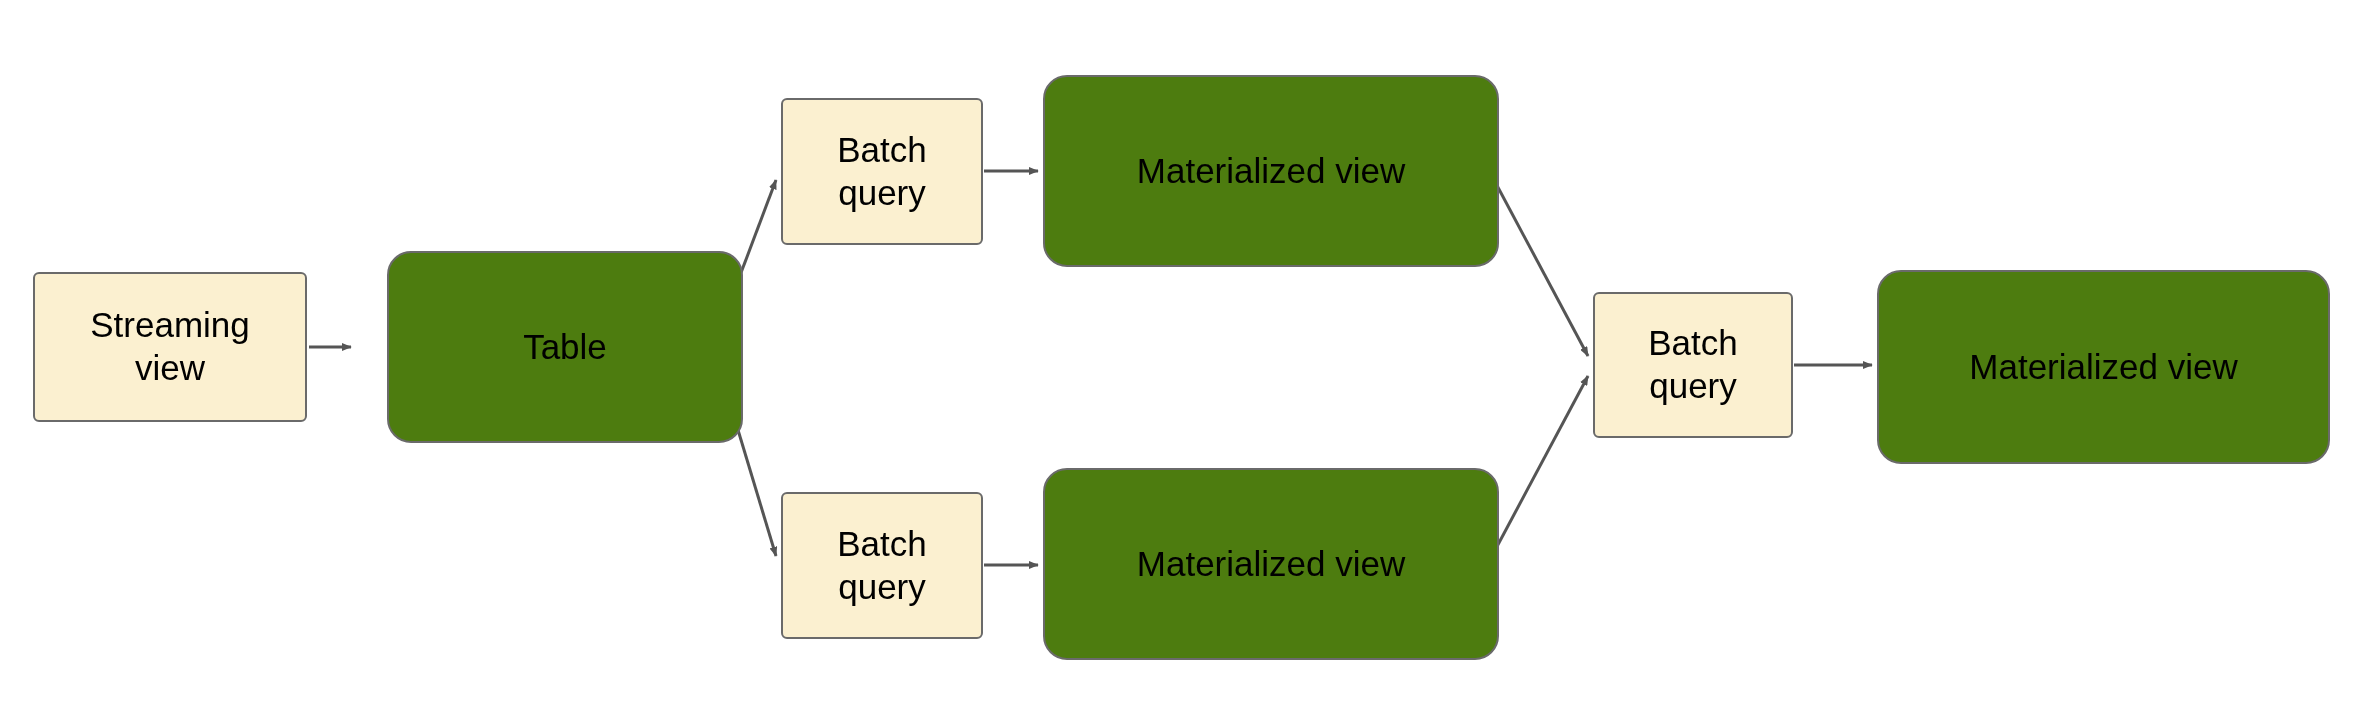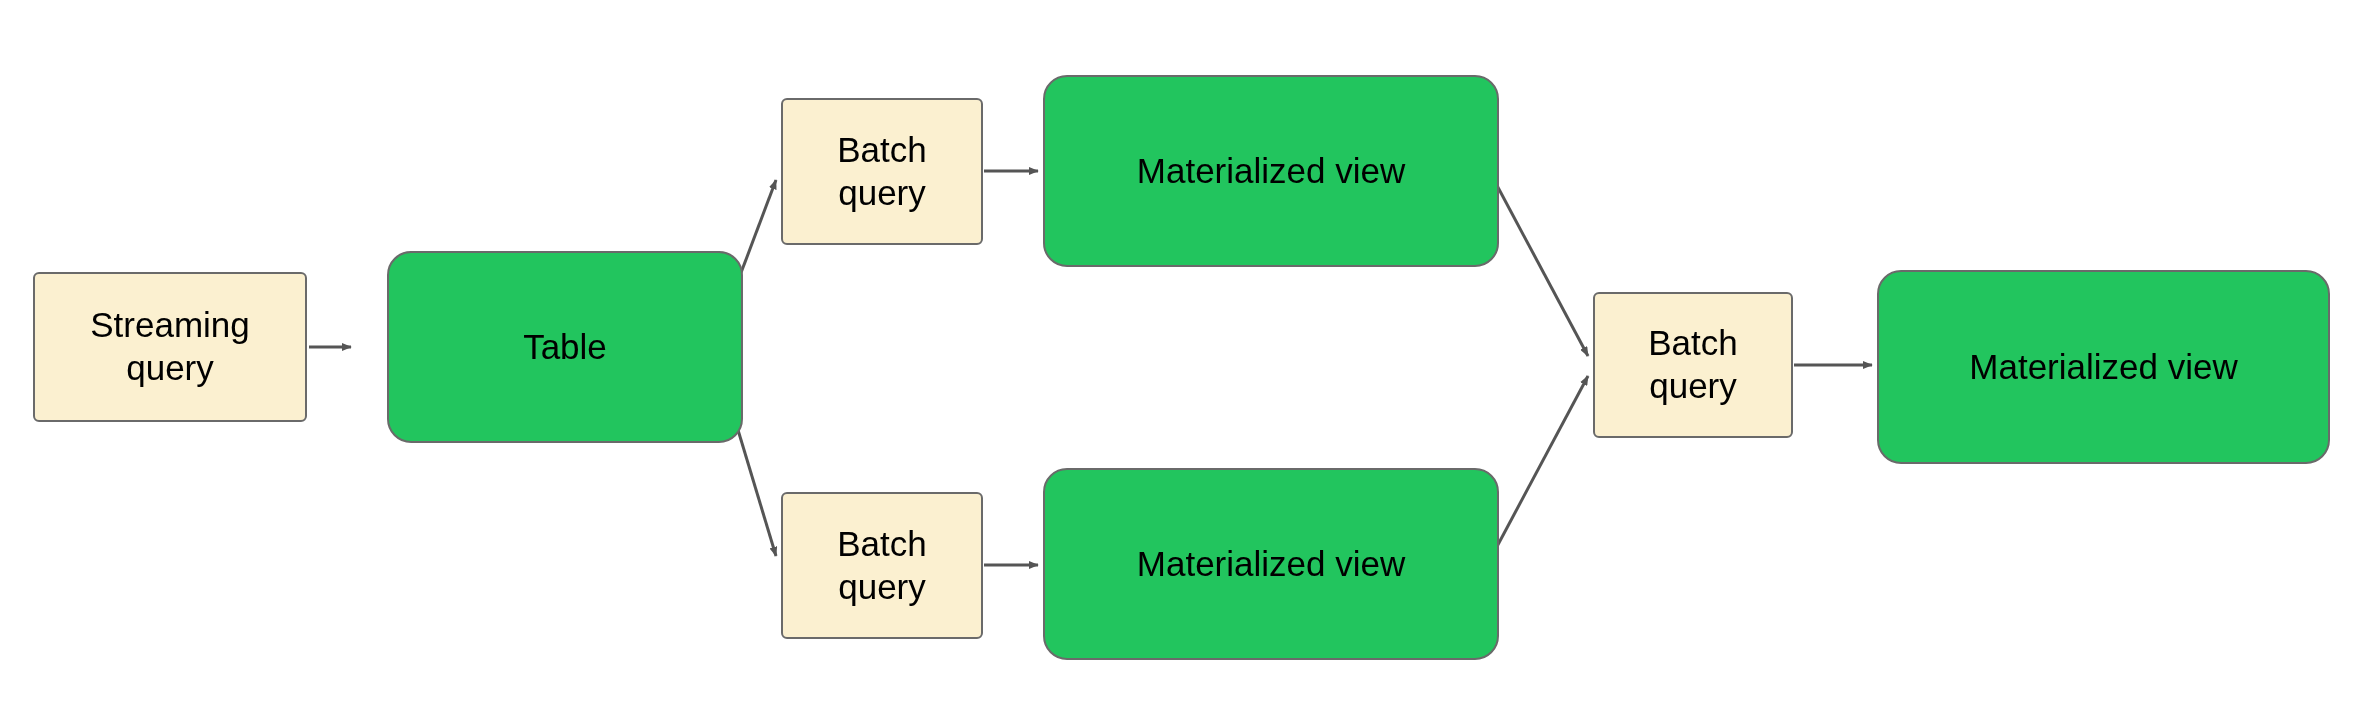--- a/index.html
+++ b/index.html
@@ -40,21 +40,21 @@
     white-space: pre-line;
     z-index: 2;
   }
   .node.process {
     background: #fbf0d0;
     border: 2px solid #6a6a6a;
     border-radius: 6px;
     font-size: 35px;
   }
   .node.store {
-    background: #22c55e;
+    background: #4d7c0f;
     border: 2px solid #6a6a6a;
     border-radius: 24px;
     font-size: 35px;
     align-items: center;
   }
   .node .label {
     display: block;
     padding: 0 6px;
   }
 </style>
@@ -84,21 +84,21 @@
       <line x1="1493" y1="178" x2="1588" y2="356"></line>
 
       <line x1="1493" y1="554" x2="1588" y2="376"></line>
 
       <line x1="1794" y1="365" x2="1872" y2="365"></line>
     </g>
   </svg>
 
   <div class="node process" style="left:33px; top:272px; width:274px; height:150px;">
     <span class="label">Streaming
-query</span>
+view</span>
   </div>
 
   <div class="node store" style="left:357px; top:251px; width:356px; height:192px;margin-left:30px;">
     <span class="label">Table</span>
   </div>
 
   <div class="node process" style="left:781px; top:98px; width:202px; height:147px;">
     <span class="label">Batch
 query</span>
   </div>

